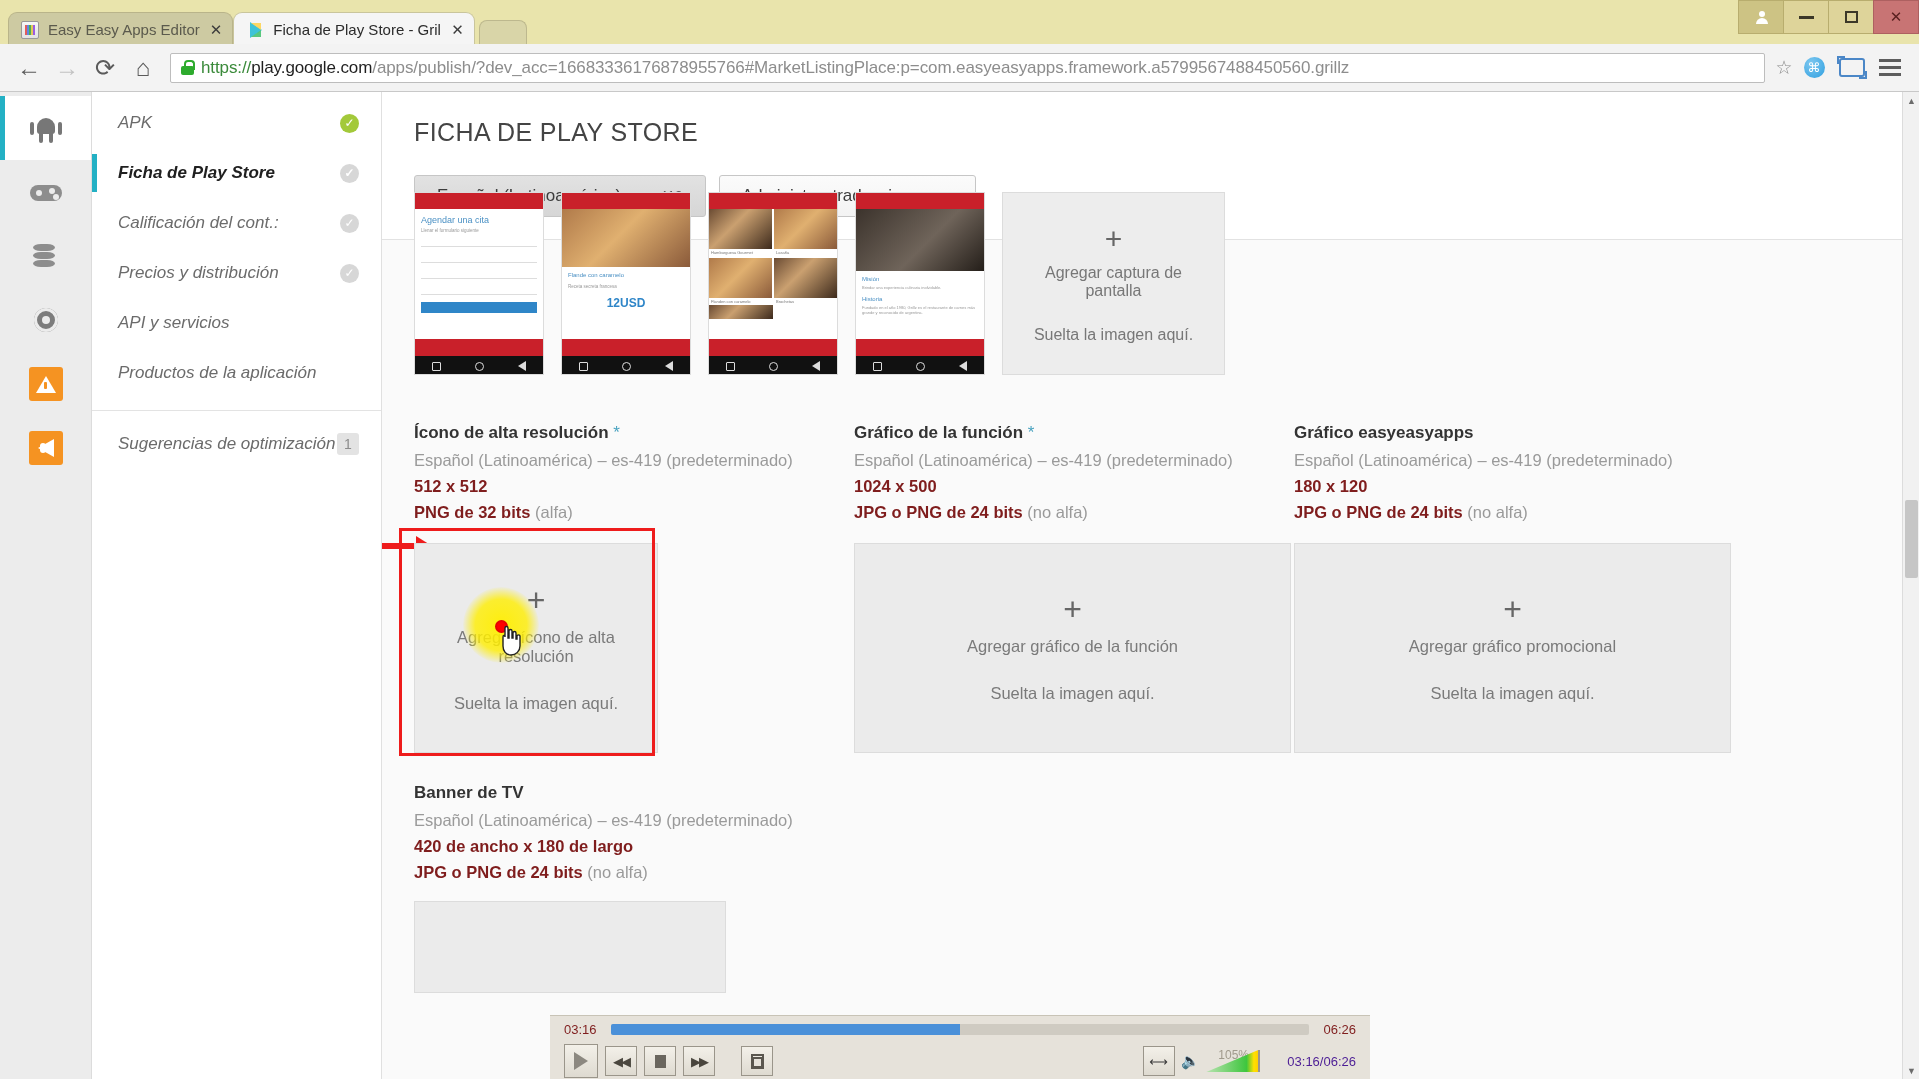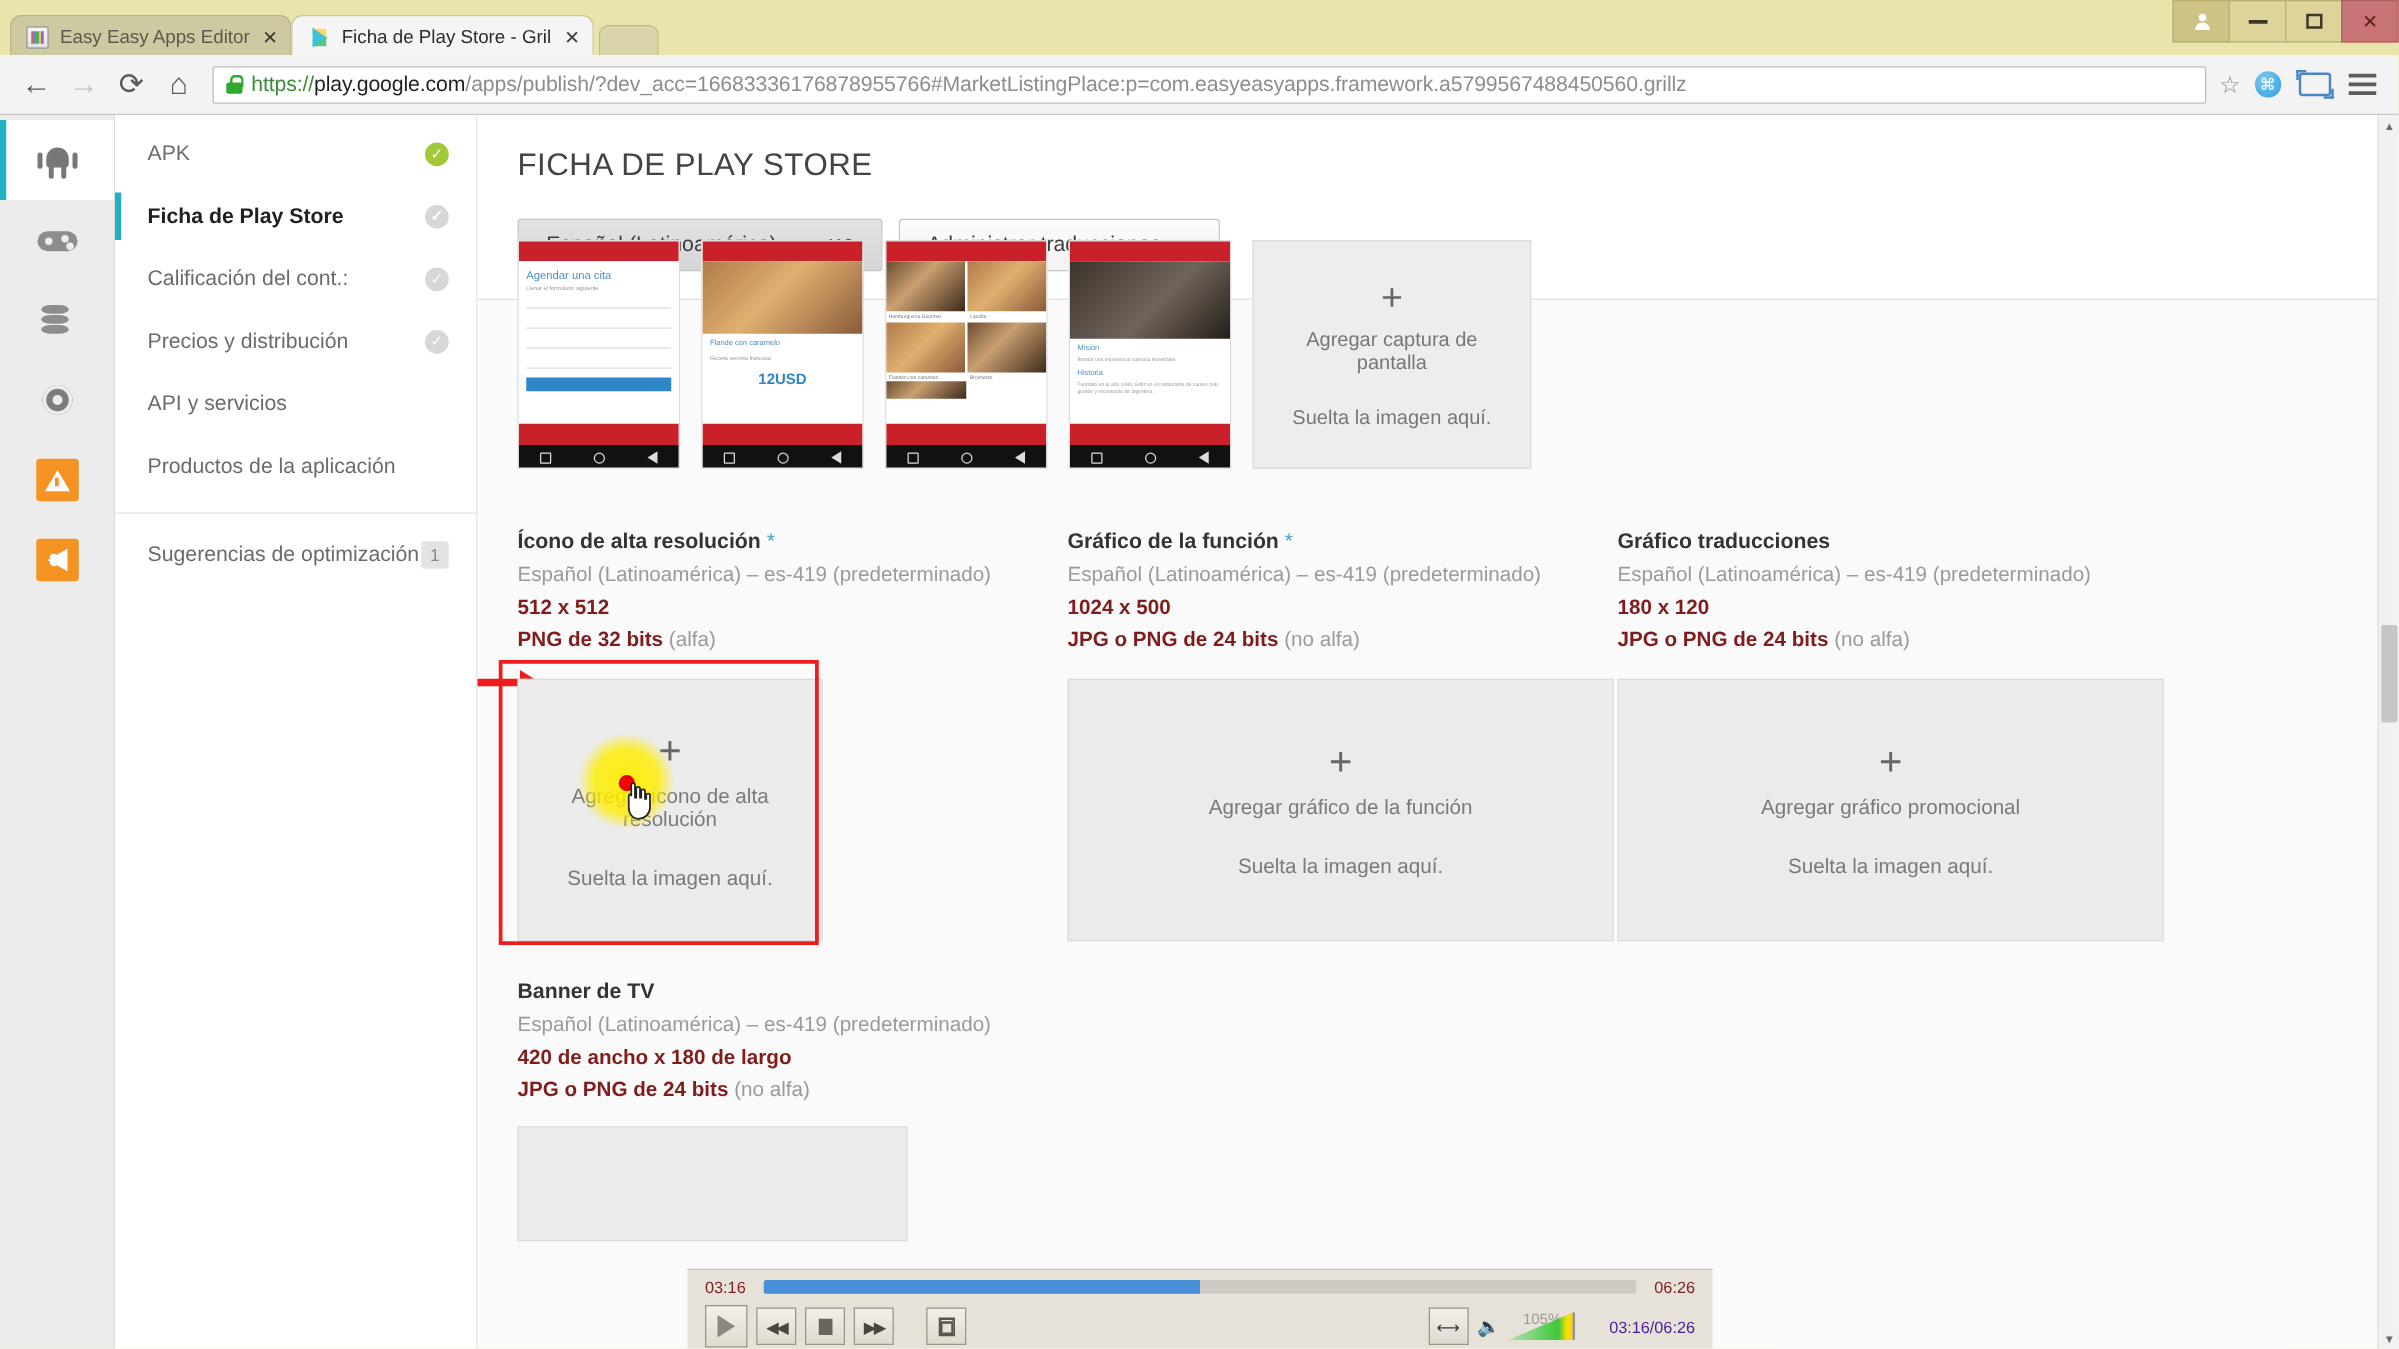--- a/index.html
+++ b/index.html
@@ -214,21 +214,21 @@
     border-right: 1px solid #e0e0e0; padding-top: 6px;
   }
   .nav-item {
     height: 50px; display:flex; align-items:center; padding: 0 22px 0 26px;
     font-size: 17px; color: #6b6b6b; position: relative; cursor:pointer;
   }
   .nav-item.selected { color:#202020; font-weight:bold; }
   .nav-item.selected::before {
     content:""; position:absolute; left:0; top:6px; bottom:6px; width:5px; background:#23b0c4;
   }
-  .nav-label { flex:1 1 auto; white-space:nowrap; }
+  .nav-label { flex:1 1 auto; white-space:nowrap;font-style:italic; }
   .chk {
     width: 19px; height: 19px; border-radius: 50%; flex: 0 0 19px;
     display:flex; align-items:center; justify-content:center;
     color:#fff; font-size: 12px; line-height: 1;
   }
   .chk.green { background:#a3c93a; }
   .chk.grey  { background:#d7d7d7; }
   .nav-sep { height:1px; background:#e3e3e3; margin: 12px 0 8px 0; }
   .nav-badge {
     width:22px;height:22px;background:#e3e3e3;color:#8b8b8b;border-radius:3px;
@@ -663,21 +663,21 @@
             <div class="asset-line"><b>JPG o PNG de 24 bits</b> <span>(no alfa)</span></div>
             <div class="dropzone wide">
               <div class="plus">+</div>
               <div>Agregar gráfico de la función</div>
               <div class="drop">Suelta la imagen aquí.</div>
             </div>
           </div>
 
           <div class="asset">
             <div class="asset-title">
-              <span>Gráfico traducciones</span>
+              <span>Gráfico easyeasyapps</span>
               <span class="req"></span>
             </div>
             <div class="asset-line">Español (Latinoamérica) – es-419 (predeterminado)</div>
             <div class="asset-line"><b>180 x 120</b></div>
             <div class="asset-line"><b>JPG o PNG de 24 bits</b> <span>(no alfa)</span></div>
             <div class="dropzone wide">
               <div class="plus">+</div>
               <div>Agregar gráfico promocional</div>
               <div class="drop">Suelta la imagen aquí.</div>
             </div>

